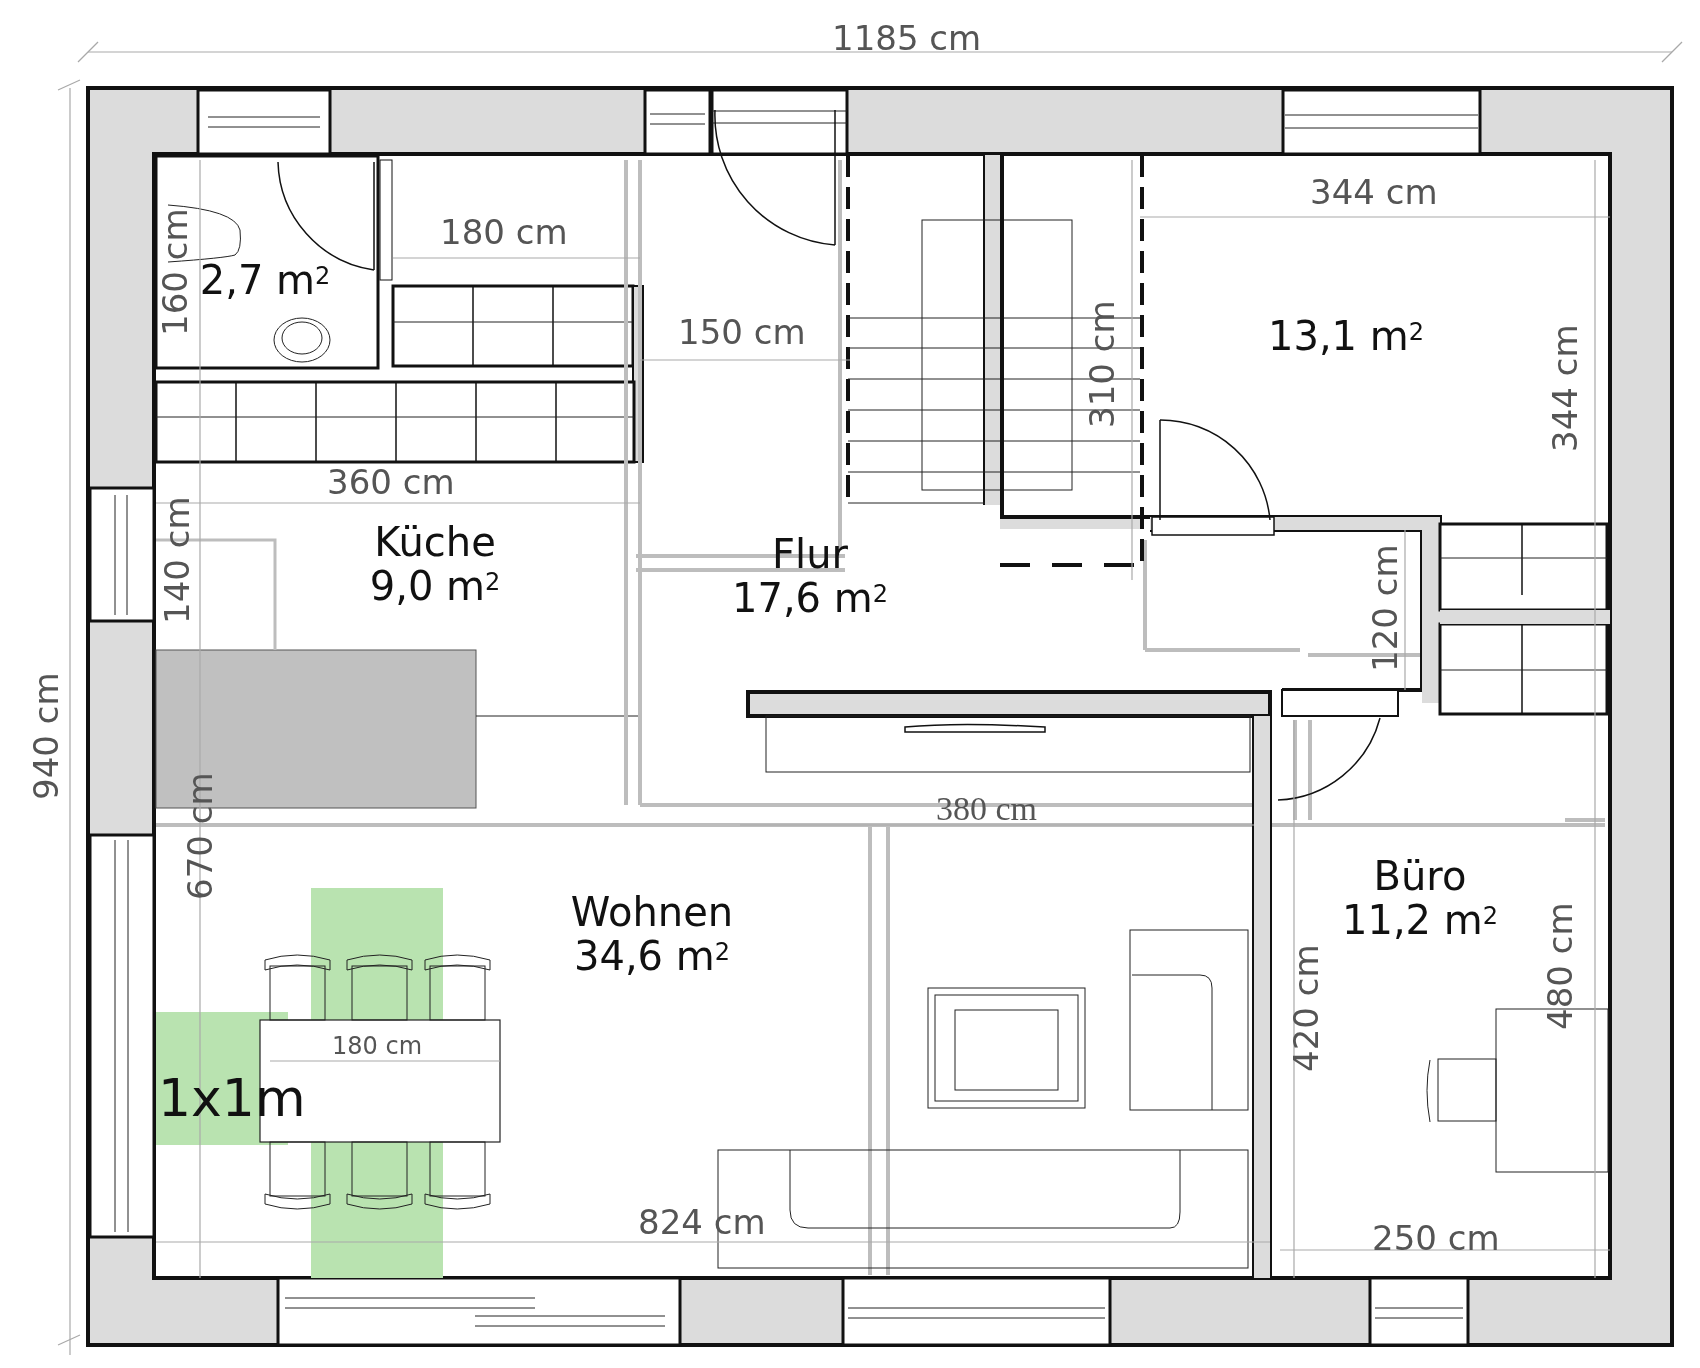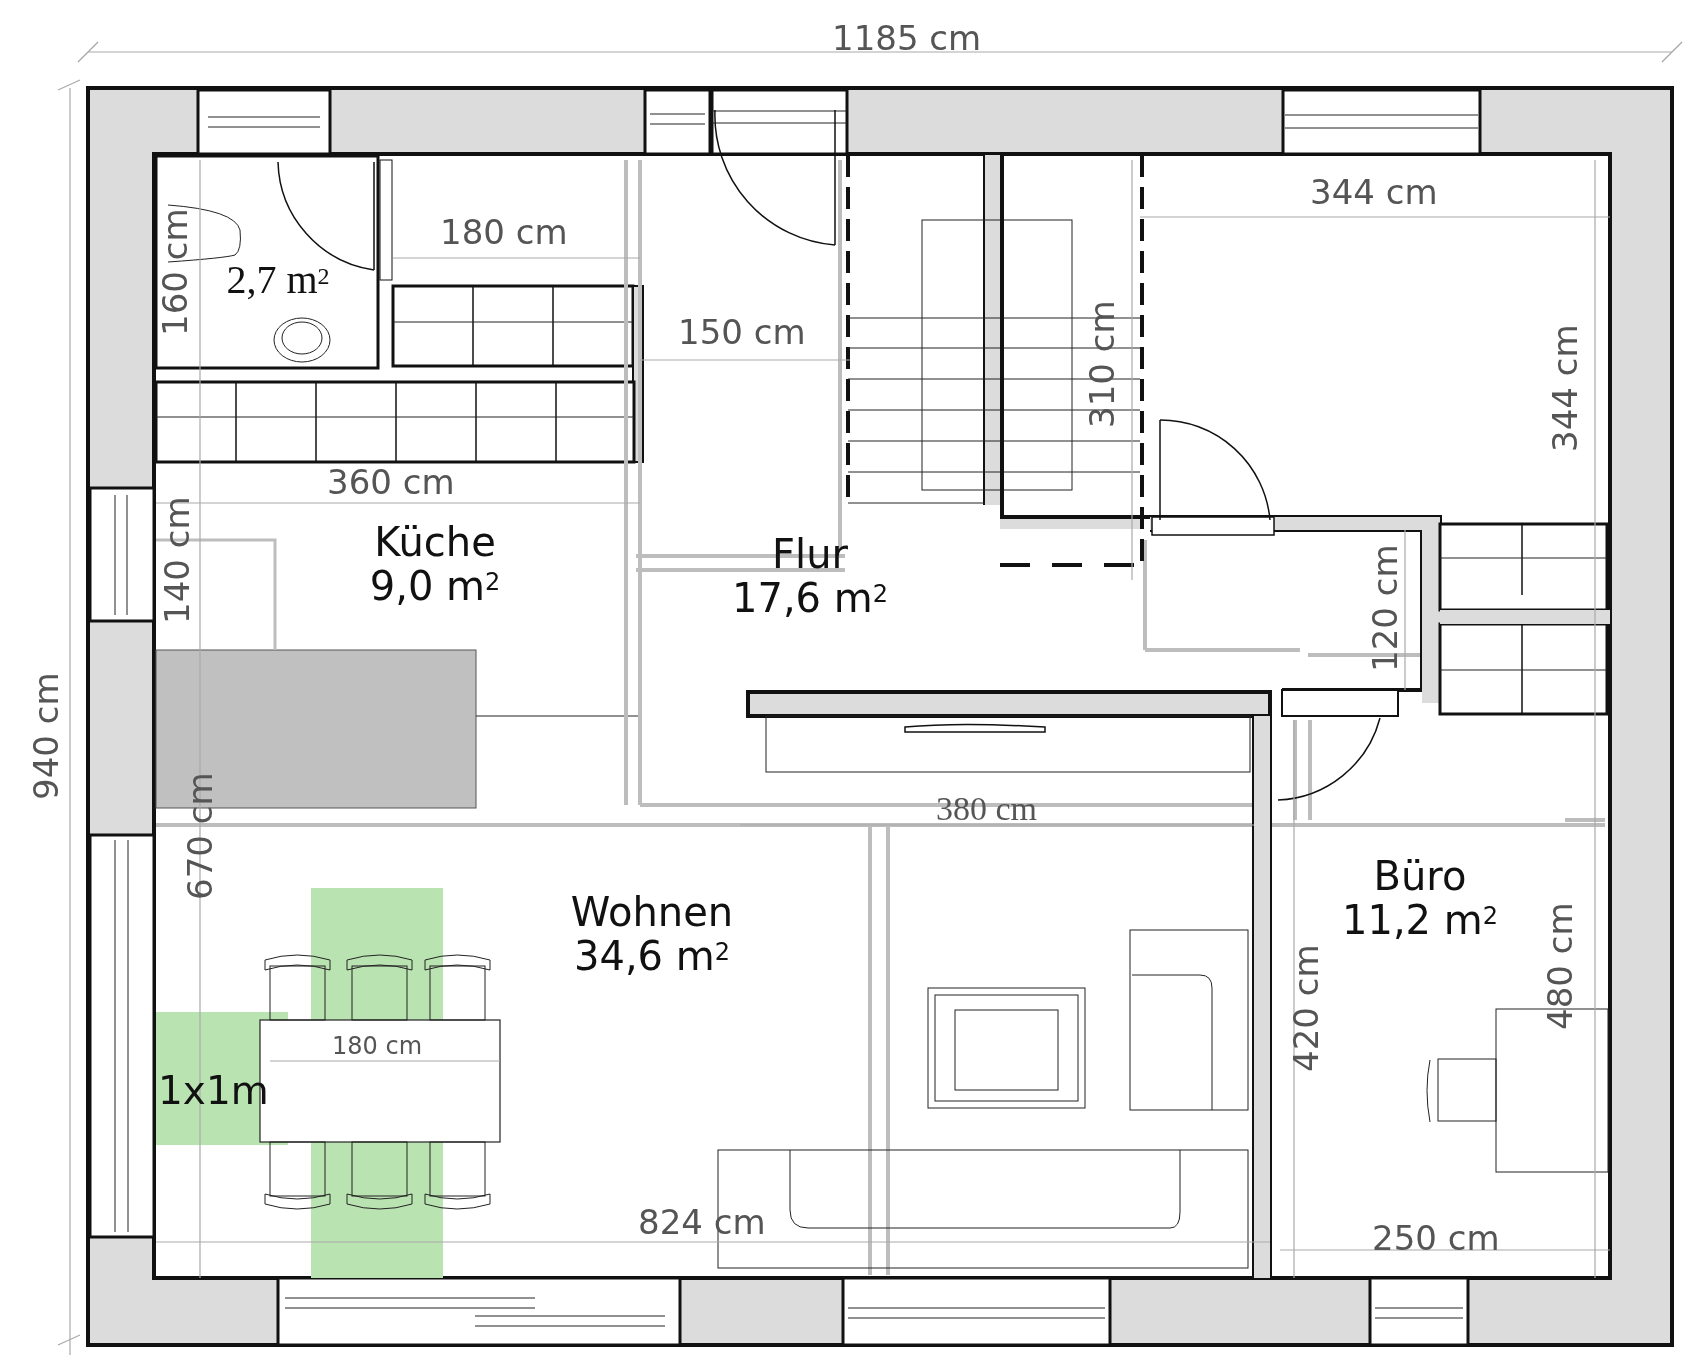--- a/index.html
+++ b/index.html
@@ -229,53 +229,54 @@
     <line class="dim" x1="270" y1="1061" x2="500" y2="1061"></line>
     <line class="dim" x1="1294" y1="720" x2="1294" y2="1278"></line>
     <line class="dim" x1="1280" y1="1250" x2="1610" y2="1250"></line>
     <line class="dim" x1="1595" y1="160" x2="1595" y2="1278"></line>
   </g>
 </svg>
 
 <div class="lbl dim-text" style="left:832px; top:18px;">1185 cm</div>
 <div class="lbl dim-text rot" style="left:26px; top:800px;">940 cm</div>
 
-<div class="lbl room-name" style="left:278px; top:258px;font-family:Liberation Serif, serif;"><span>2,7 m</span><sup>2</sup></div>
+<div class="lbl room-name" style="left:265px; top:258px;"><span>2,7 m</span><sup>2</sup></div>
 <div class="lbl dim-text" style="left:440px; top:212px;">180 cm</div>
 <div class="lbl dim-text rot" style="left:155px; top:336px;">160 cm</div>
 
 <div class="lbl room-name" style="left:435px; top:520px;">
   <div>Küche</div>
   <div><span>9,0 m</span><sup>2</sup></div>
 </div>
 <div class="lbl dim-text" style="left:327px; top:462px;">360 cm</div>
 <div class="lbl dim-text rot" style="left:157px; top:624px;">140 cm</div>
 
 <div class="lbl room-name" style="left:810px; top:516px;margin-top:16px;">
   <div>Flur</div>
   <div><span>17,6 m</span><sup>2</sup></div>
 </div>
 <div class="lbl dim-text" style="left:678px; top:312px;text-align:right;">150 cm</div>
 <div class="lbl dim-text rot" style="left:1082px; top:428px;">310 cm</div>
 <div class="lbl dim-text rot" style="left:1365px; top:672px;">120 cm</div>
 
 <div class="lbl room-name" style="left:1346px; top:314px;">
+  <div><span>13,1 m</span><sup>2</sup></div>
 </div>
 <div class="lbl dim-text" style="left:1310px; top:172px;">344 cm</div>
 <div class="lbl dim-text rot" style="left:1545px; top:452px;">344 cm</div>
 
 <div class="lbl room-name" style="left:652px; top:890px;">
   <div>Wohnen</div>
   <div><span>34,6 m</span><sup>2</sup></div>
 </div>
 <div class="lbl dim-text" style="left:936px; top:790px;font-family:Liberation Serif, serif;">380 cm</div>
 <div class="lbl dim-text" style="left:638px; top:1202px;">824 cm</div>
 <div class="lbl dim-text rot" style="left:180px; top:900px;">670 cm</div>
 <div class="lbl dim-small" style="left:332px; top:1032px;">180 cm</div>
-<div class="lbl" style="left:158px; top:1068px; font-size:39px;">1x1m</div>
+<div class="lbl" style="left:158px; top:1068px; font-size:52px;">1x1m</div>
 
 <div class="lbl room-name" style="left:1420px; top:854px;">
   <div>Büro</div>
   <div><span>11,2 m</span><sup>2</sup></div>
 </div>
 <div class="lbl dim-text" style="left:1372px; top:1218px;">250 cm</div>
 <div class="lbl dim-text rot" style="left:1286px; top:1072px;">420 cm</div>
 <div class="lbl dim-text rot" style="left:1540px; top:1030px;">480 cm</div>
 
 </body></html>

